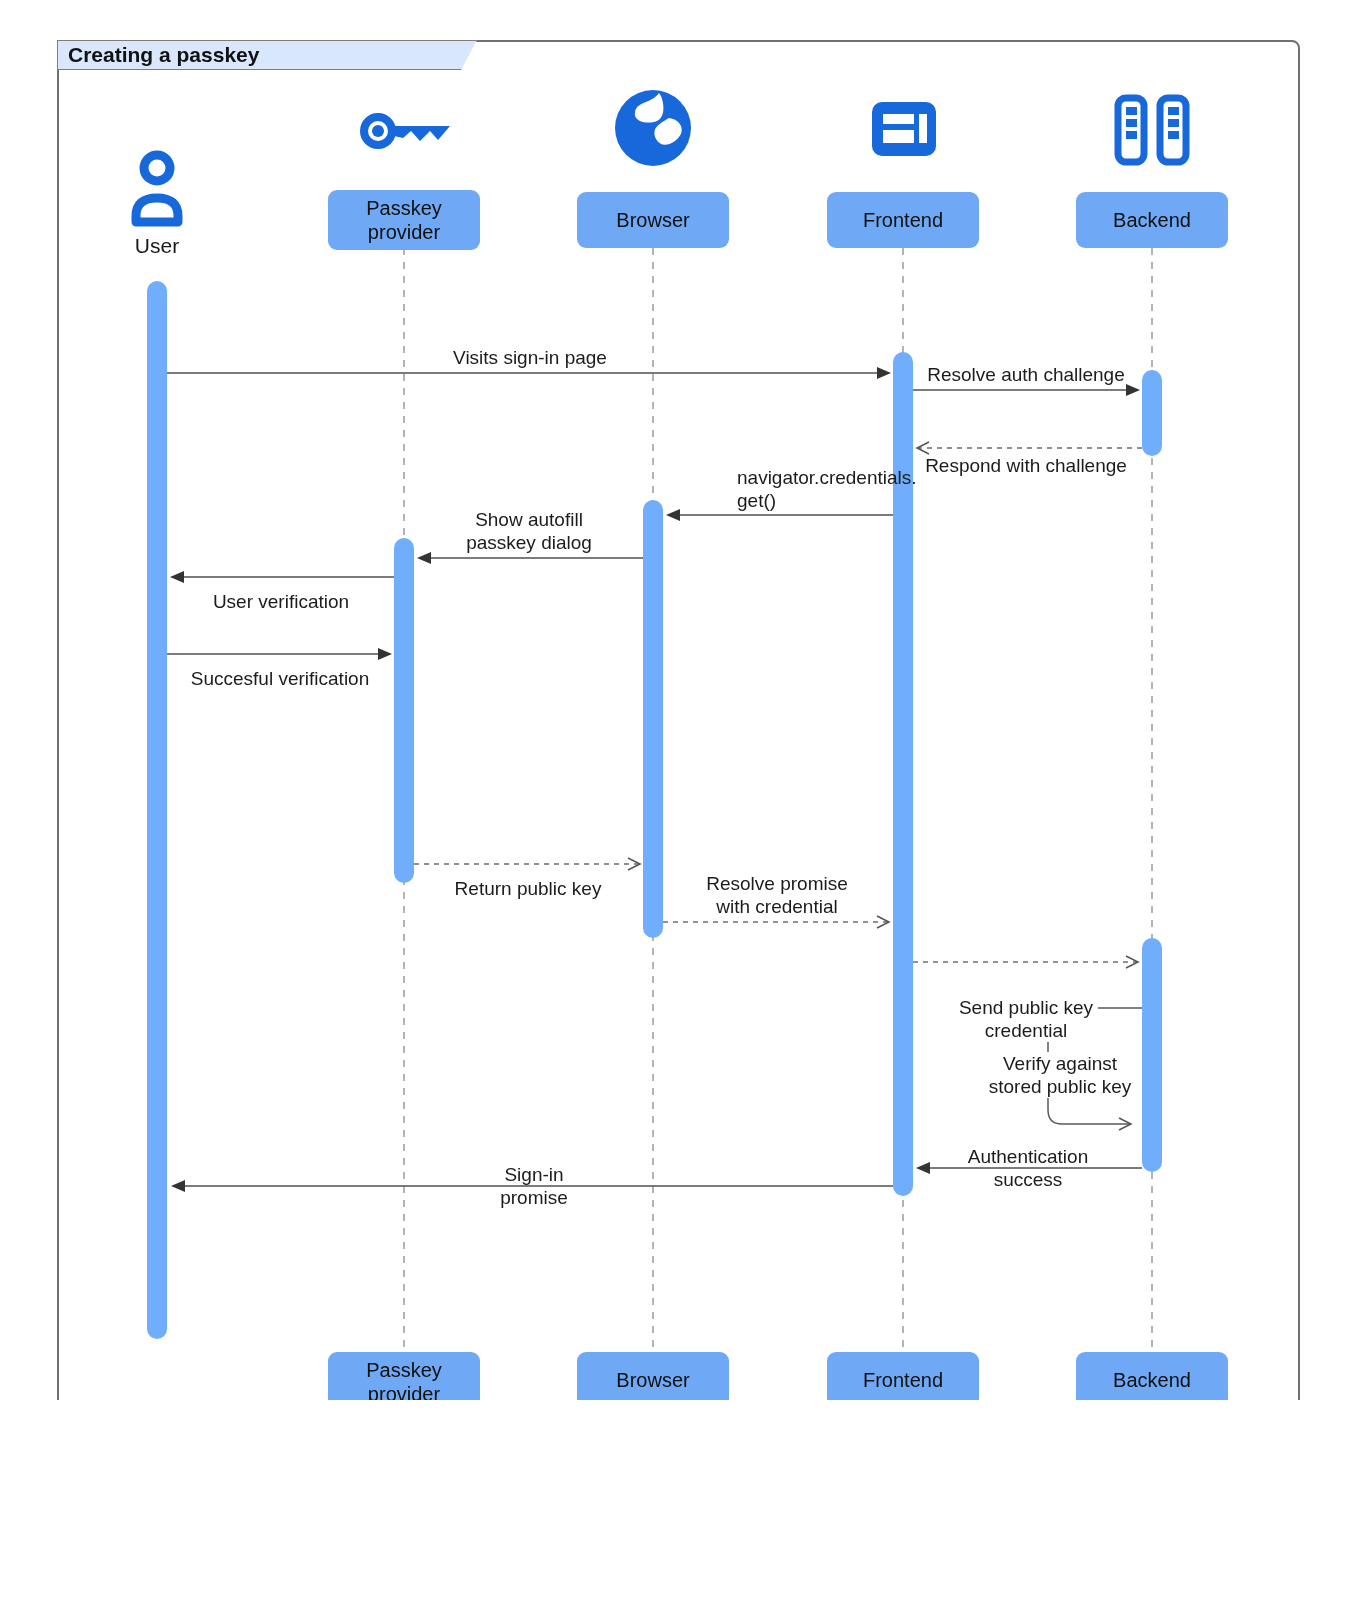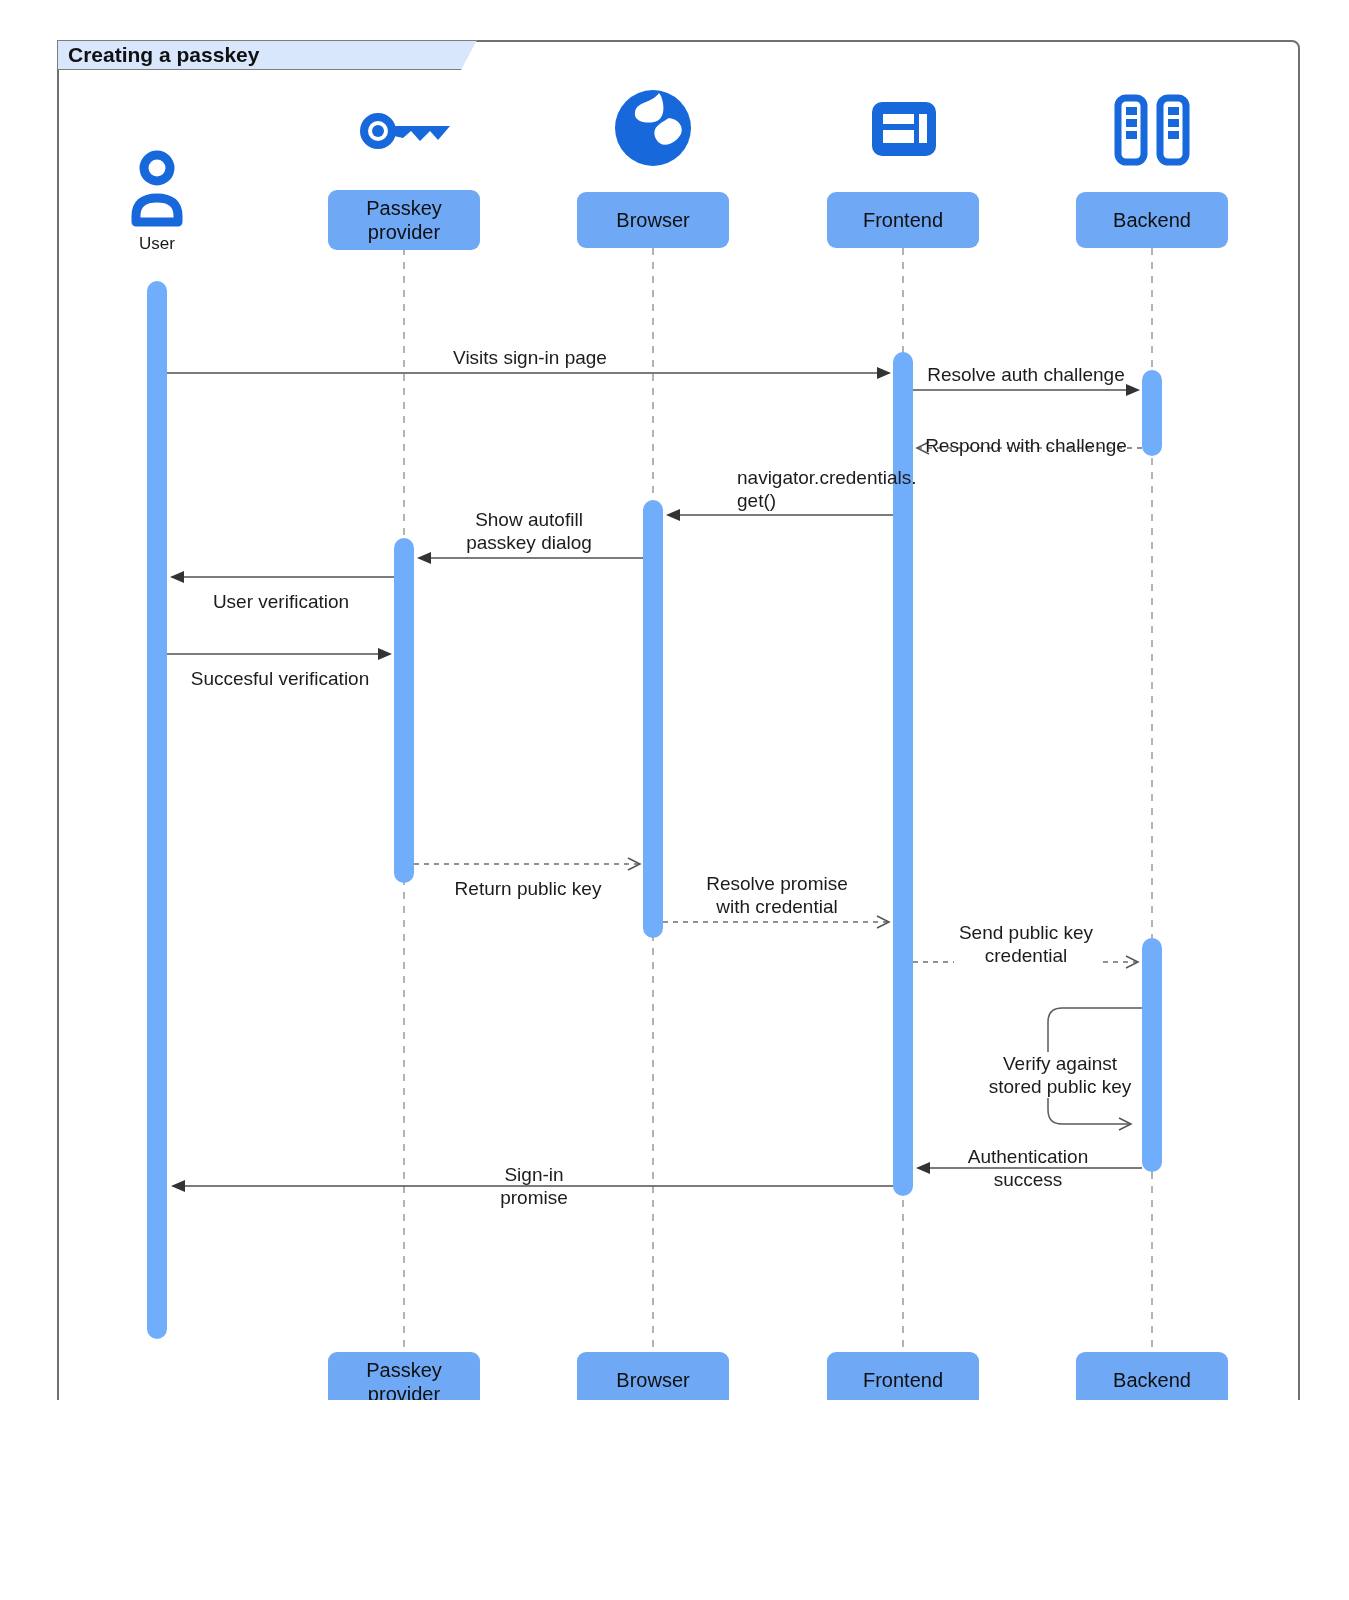--- a/index.html
+++ b/index.html
@@ -22,21 +22,21 @@
   svg.layer{position:absolute;left:0;top:0;width:1349px;height:1600px;}
   .bar{
     position:absolute;width:20px;border-radius:10px;background:#70adfa;
   }
   .abox{
     position:absolute;width:152px;height:56px;border-radius:9px;background:#6fa8f5;
     display:flex;align-items:center;justify-content:center;text-align:center;
     font-size:20px;color:#101010;white-space:pre-line;line-height:24px;
   }
   .actor-label{
-    position:absolute;font-size:17px;color:#1a1a1a;transform:translateX(-50%);
+    position:absolute;font-size:21px;color:#1a1a1a;transform:translateX(-50%);
   }
   .icon{position:absolute;}
   .msg{
     position:absolute;font-size:19px;line-height:23px;color:#1c1c1c;
     text-align:center;white-space:pre-line;
   }
   .mid{transform:translate(-50%,-50%);}
   .above{transform:translate(-50%,-100%);}
   .below{transform:translate(-50%,0);}
   .bg{background:#ffffff;padding:0 5px;margin-top:24px;}
@@ -134,31 +134,31 @@
 
   <div class="bar" style="left:147px;top:281px;height:1058px"></div>
   <div class="bar" style="left:394px;top:538px;height:345px"></div>
   <div class="bar" style="left:643px;top:500px;height:438px"></div>
   <div class="bar" style="left:893px;top:352px;height:844px"></div>
   <div class="bar" style="left:1142px;top:370px;height:86px"></div>
   <div class="bar" style="left:1142px;top:938px;height:234px"></div>
 
   <div class="msg above" style="left:530px;top:369px">Visits sign-in page</div>
   <div class="msg above" style="left:1026px;top:386px">Resolve auth challenge</div>
-  <div class="msg below" style="left:1026px;top:434px">Respond with challenge</div>
+  <div class="msg below" style="left:1026px;top:454px">Respond with challenge</div>
   <div class="msg left-pin" style="left:697px;top:466px">navigator.credentials.
 get()</div>
   <div class="msg above" style="left:529px;top:554px">Show autofill
 passkey dialog</div>
   <div class="msg mid bg" style="left:281px;top:577px">User verification</div>
   <div class="msg mid bg" style="left:280px;top:654px">Succesful verification</div>
   <div class="msg mid bg" style="left:528px;top:864px">Return public key</div>
   <div class="msg above" style="left:777px;top:918px">Resolve promise
 with credential</div>
-  <div class="msg mid bg" style="left:1026px;top:920px">Send public key
+  <div class="msg mid bg" style="left:1026px;top:995px">Send public key
 credential</div>
   <div class="msg mid bg" style="left:1060px;top:1051px">Verify against
 stored public key</div>
   <div class="msg mid" style="left:1028px;top:1168px">Authentication
 success</div>
   <div class="msg mid" style="left:534px;top:1186px">Sign-in
 promise</div>
 
   <div class="abox" style="left:328px;top:1352px;height:60px">Passkey
 provider</div>

